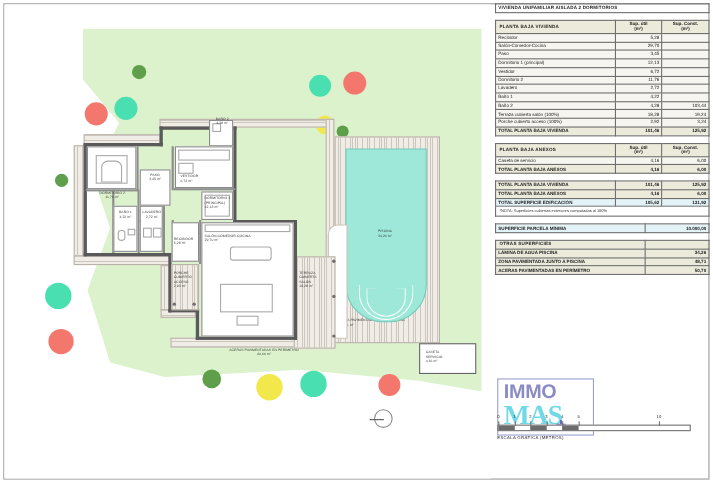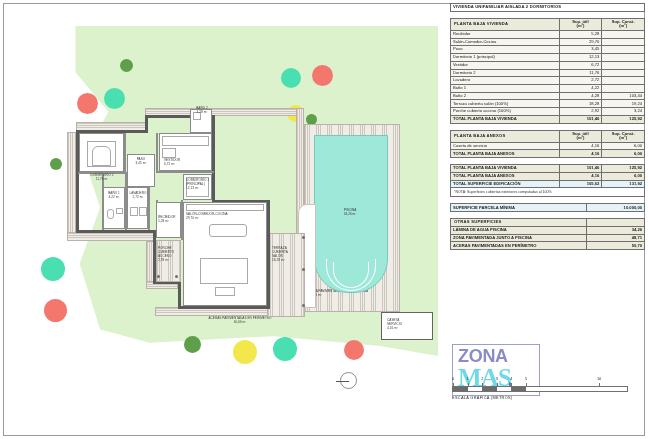--- a/index.html
+++ b/index.html
@@ -495,21 +495,21 @@
           </tr>
       <tr class="tot-head">
             <td>ACERAS PAVIMENTADAS EN PERÍMETRO</td>
             <td class="num">50,70</td>
           </tr>
     </tbody>
       </table>
   </div>
 
   <div id="logoBox">
-    <div id="logoImmo">ZONA</div>
+    <div id="logoImmo">IMMO</div>
     <div id="logoMas">MAS</div>
     <div id="logoPlus">+</div>
   </div>
 
   <div id="scaleWrap">
     <div id="scaleBar">
       <div class="blk" style="left:0px;width:14.6px;"></div>
       <div class="blk" style="left:29.2px;width:14.6px;"></div>
       <div class="blk" style="left:58.4px;width:14.6px;"></div>
       <div class="stick" style="left:0px;"></div>

